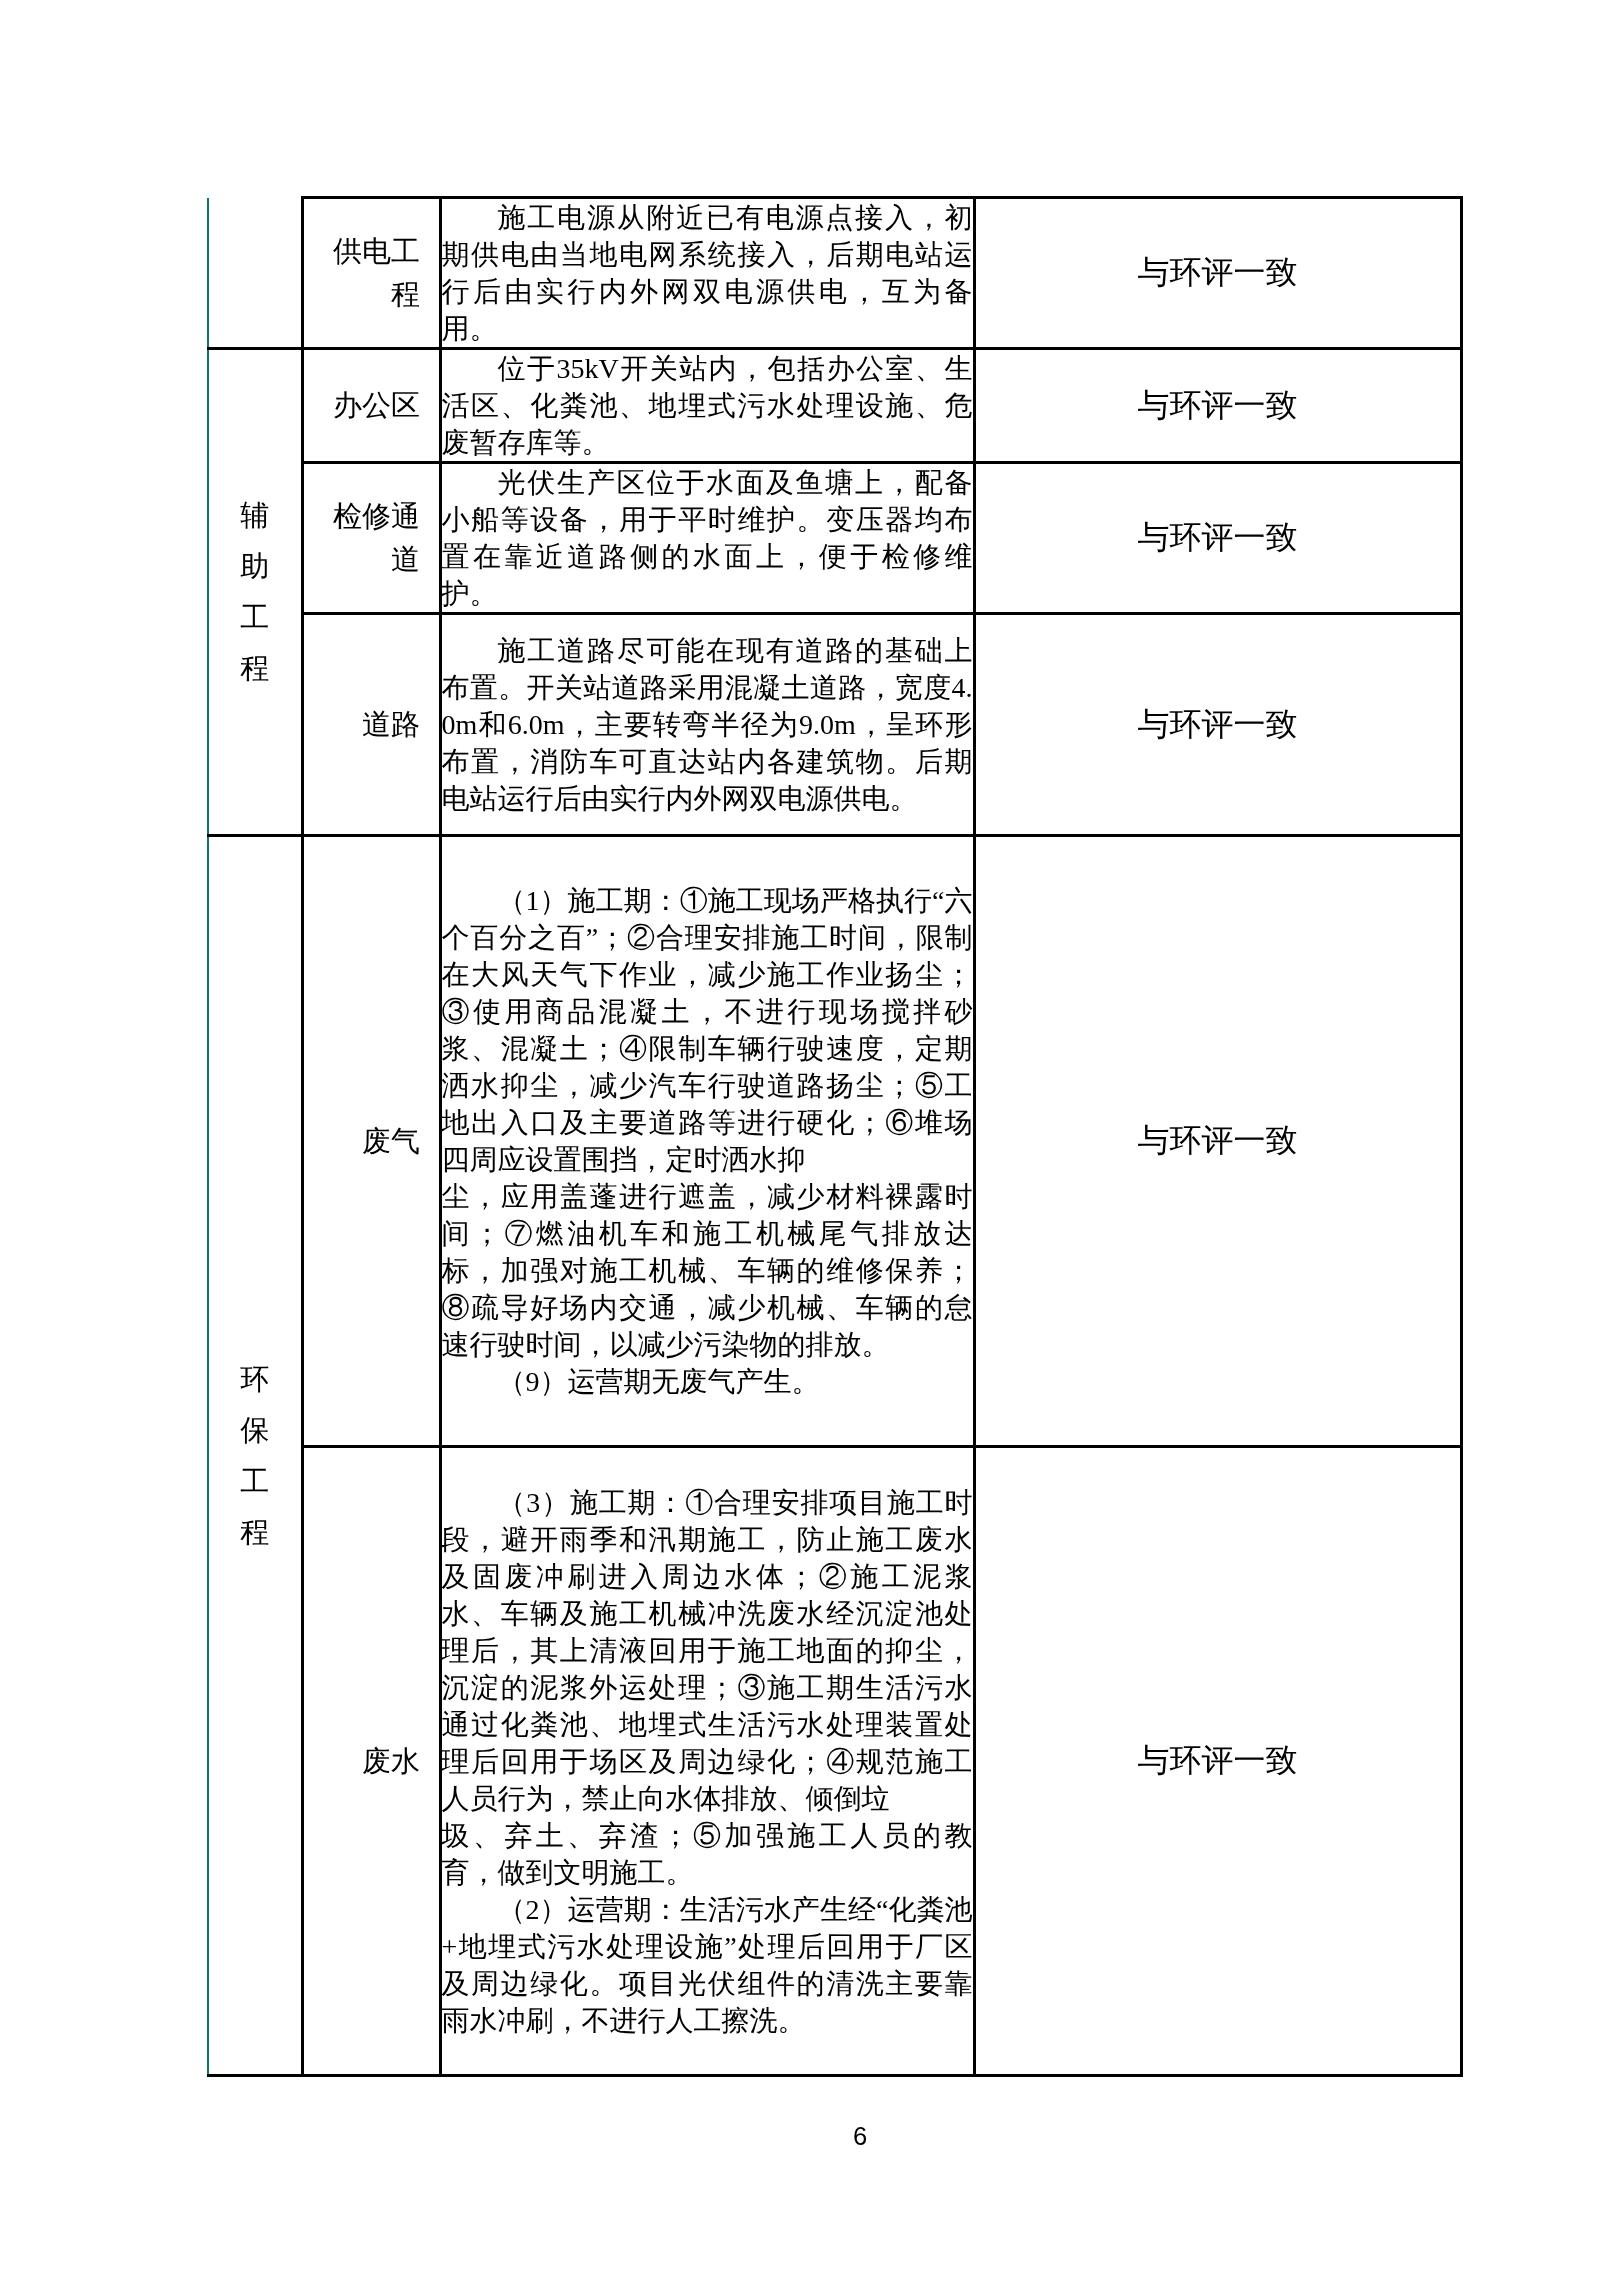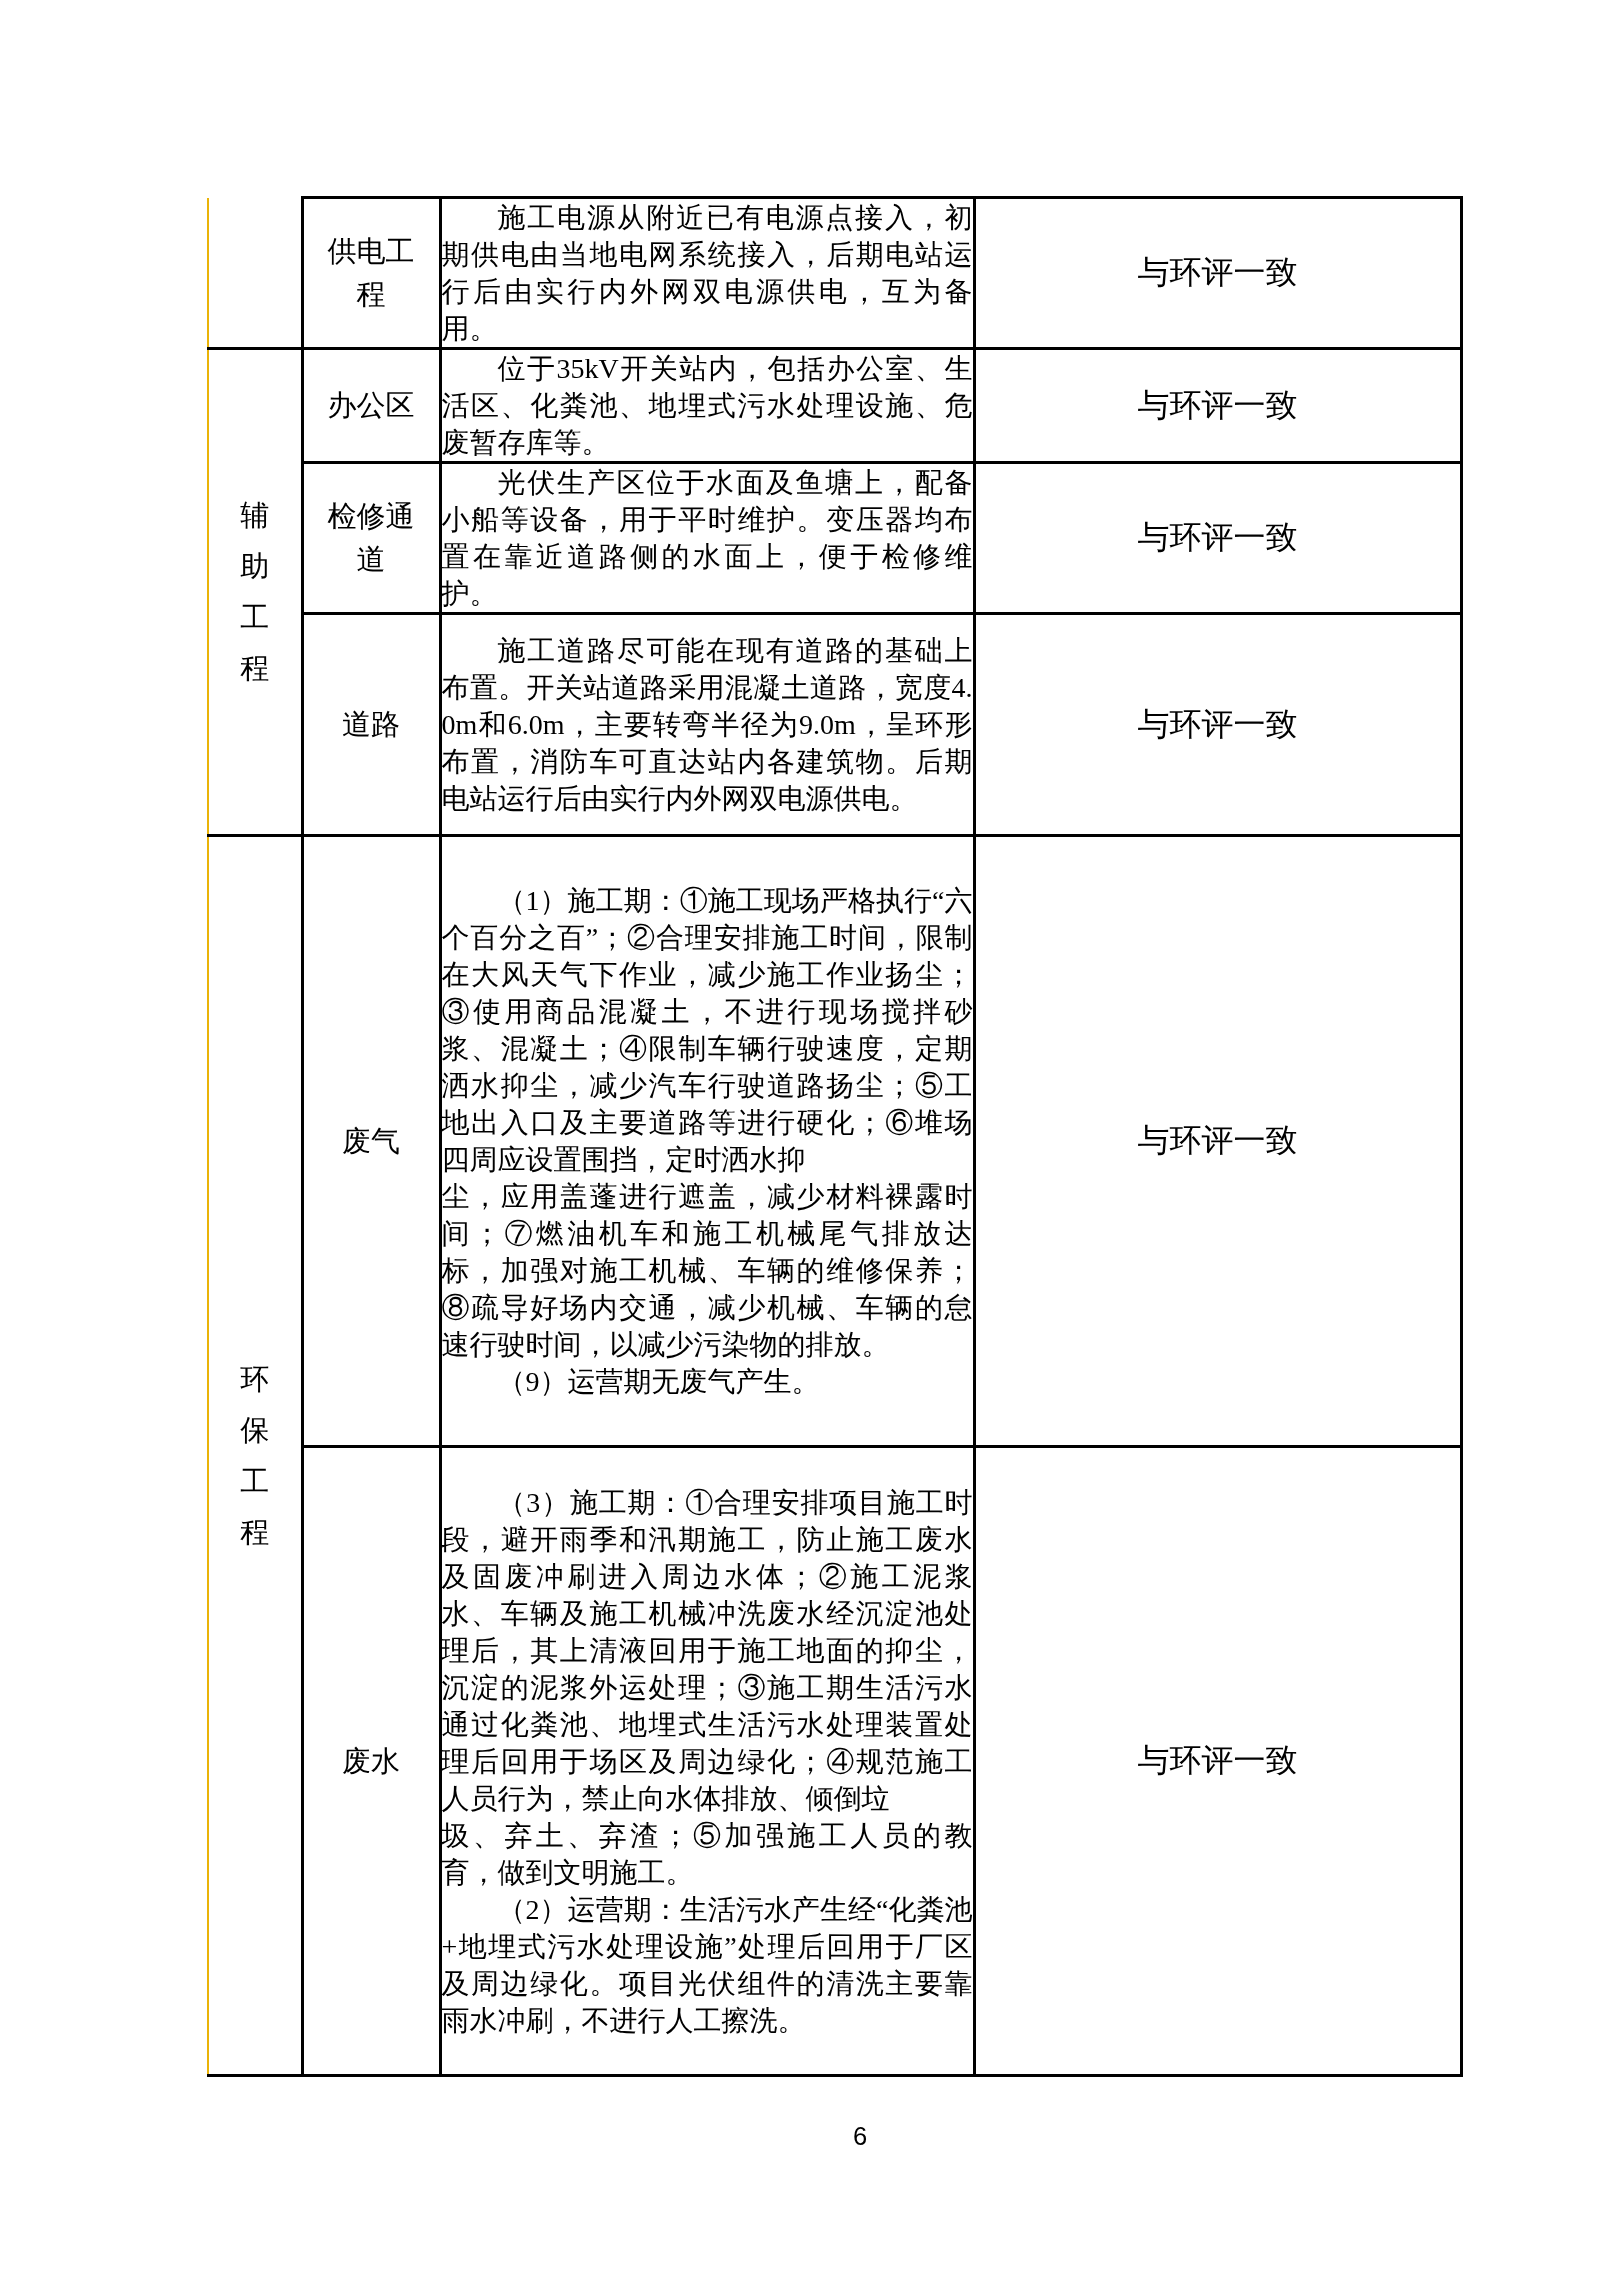--- a/index.html
+++ b/index.html
@@ -16,38 +16,38 @@
     width:1254px;
     border-collapse:collapse;
     table-layout:fixed;
   }
   .doc-table td{
     border:3.9px solid #000;
     padding:0;
     vertical-align:middle;
   }
   
-  .doc-table td.c1{border-left:2px solid #eab308;}
+  .doc-table td.c1{border-left:2px solid #0f766e;}
   .doc-table td.cont{border-top:none;}
   
   tr.h0{height:149px;} tr.h1{height:113px;} tr.h2{height:145px;}
   tr.h3{height:222px;} tr.h4{height:611px;} tr.h5{height:629px;}
   
   .vlabel{
     width:31px;margin:0 auto;
     font-size:29px;line-height:51px;
     text-align:center;
     word-break:break-all;
   }
   
   .c2{text-align:center;}
   .item-label{
     width:98px;margin:0 auto;
     font-size:29px;line-height:43px;
-    text-align:center;
+    text-align:right;
     word-break:break-all;
   }
   
   .desc{
     vertical-align:top;
     padding:5.9px 7.8px 3.9px 9.8px;
   }
   .desc p{
     margin:0;
     font-size:28px;line-height:37px;

